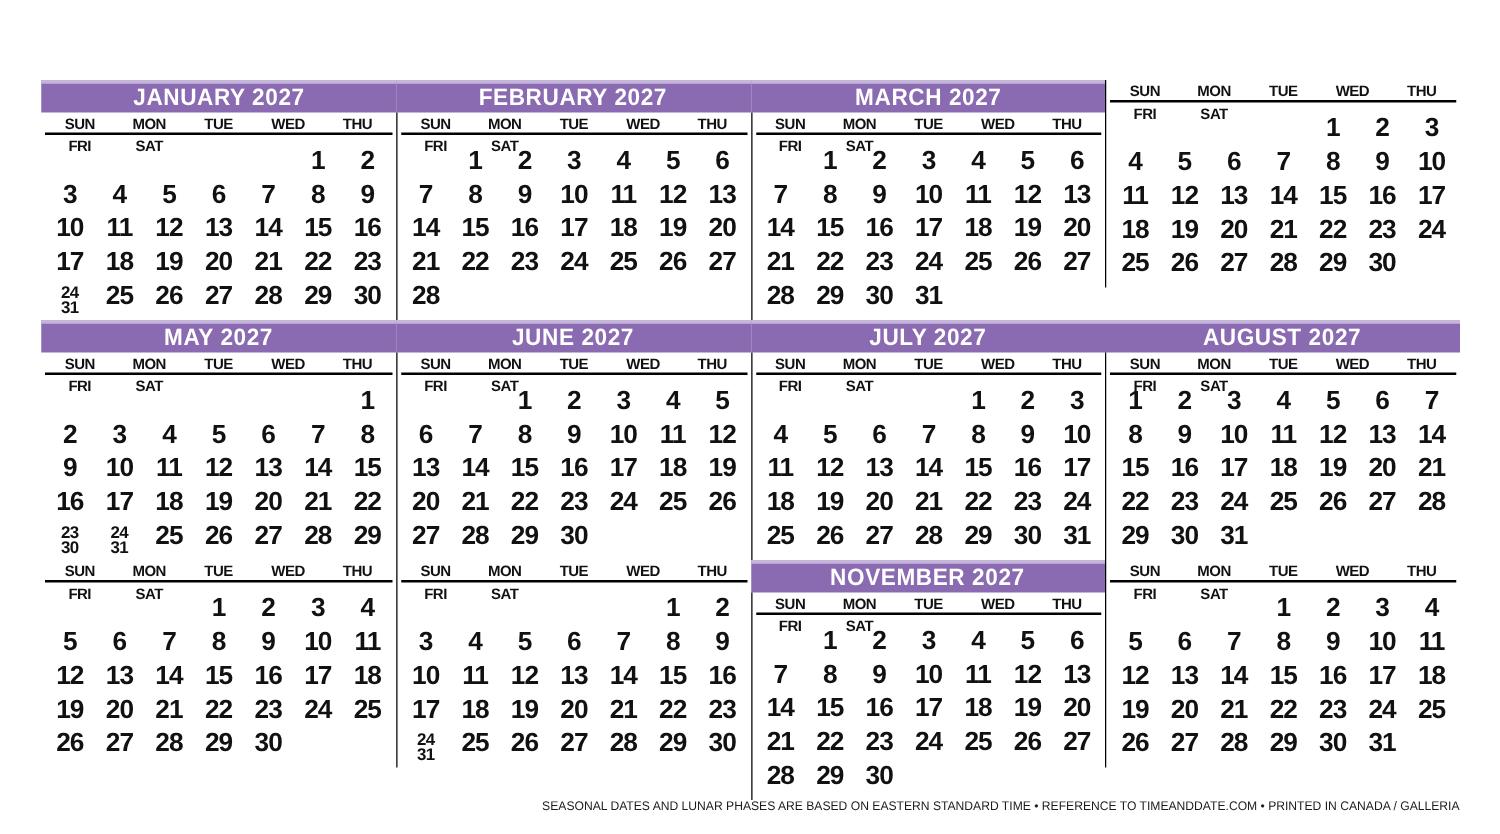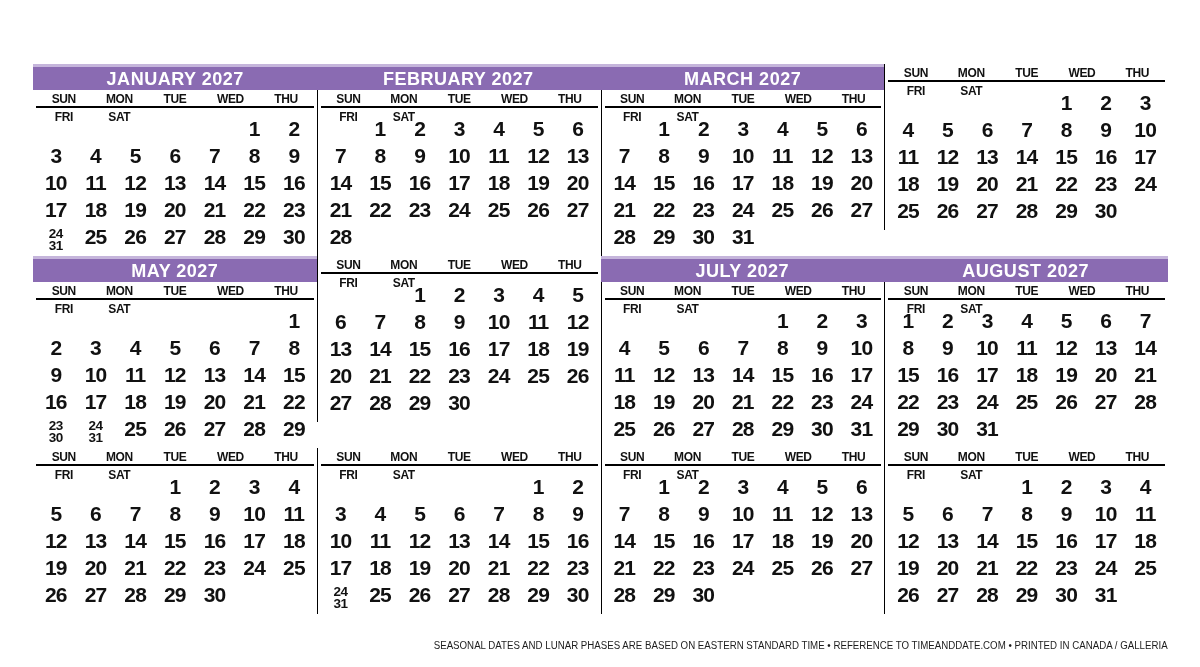--- a/index.html
+++ b/index.html
@@ -426,20 +426,23 @@
               <div class="date-cell">26</div>
               <div class="date-cell">27</div>
               <div class="date-cell">28</div>
               <div class="date-cell">29</div>
             </div>
           </div>
     </div>
   </section>
 
   <section class="month">
+    <header class="month-header">
+      <span class="month-title">JUNE 2027</span>
+    </header>
     <div class="month-body">
       <div class="dow-row">
             <div class="dow-cell">SUN</div>
             <div class="dow-cell">MON</div>
             <div class="dow-cell">TUE</div>
             <div class="dow-cell">WED</div>
             <div class="dow-cell">THU</div>
             <div class="dow-cell">FRI</div>
             <div class="dow-cell">SAT</div>
           </div>
@@ -740,20 +743,23 @@
               <div class="date-cell">27</div>
               <div class="date-cell">28</div>
               <div class="date-cell">29</div>
               <div class="date-cell">30</div>
             </div>
           </div>
     </div>
   </section>
 
   <section class="month">
+    <header class="month-header">
+      <span class="month-title">NOVEMBER 2027</span>
+    </header>
     <div class="month-body">
       <div class="dow-row">
             <div class="dow-cell">SUN</div>
             <div class="dow-cell">MON</div>
             <div class="dow-cell">TUE</div>
             <div class="dow-cell">WED</div>
             <div class="dow-cell">THU</div>
             <div class="dow-cell">FRI</div>
             <div class="dow-cell">SAT</div>
           </div>

